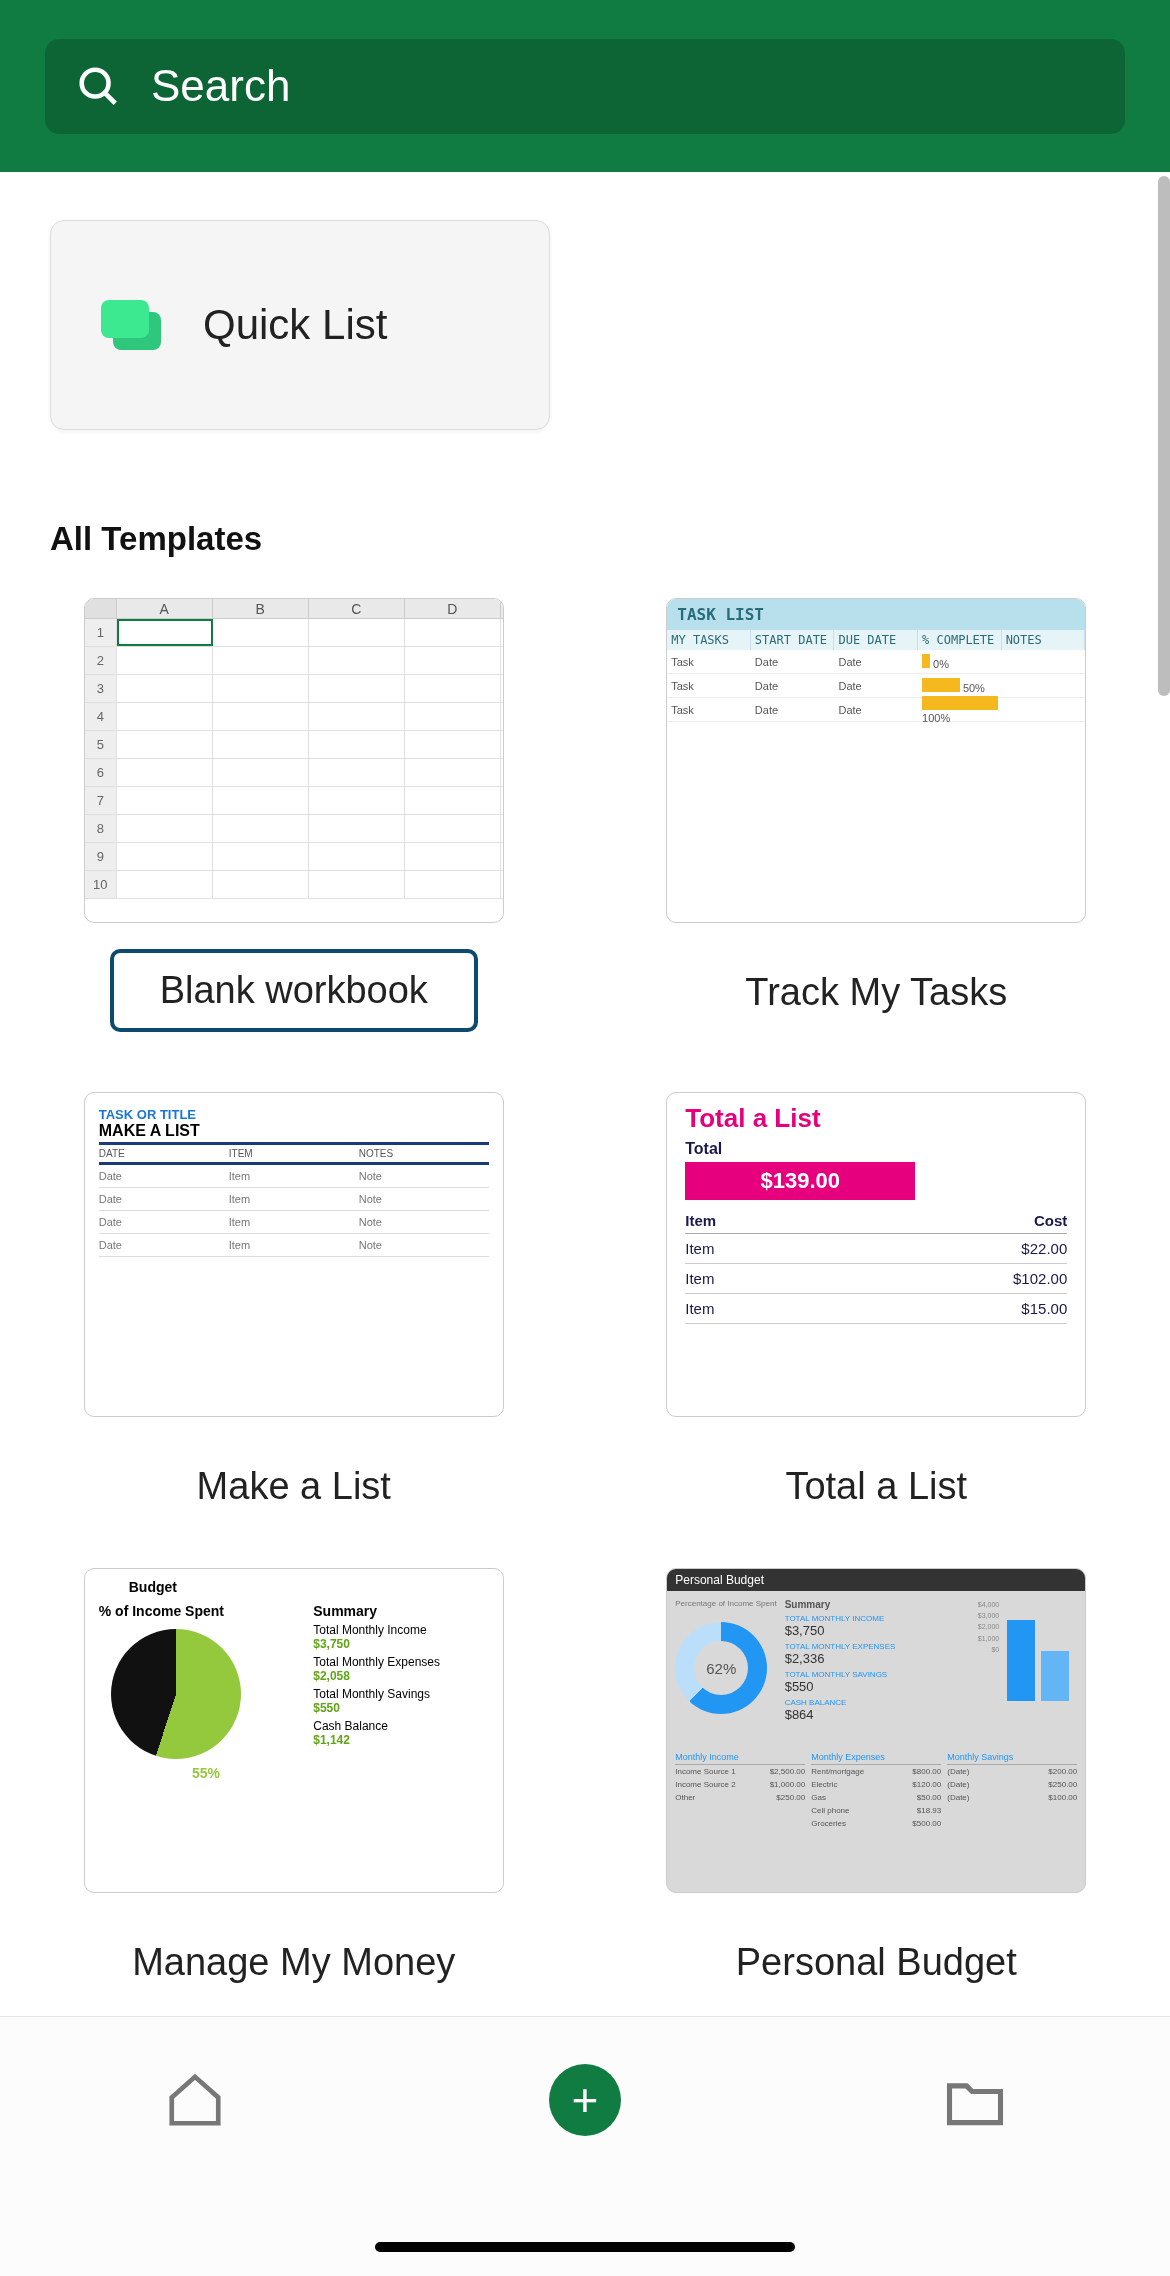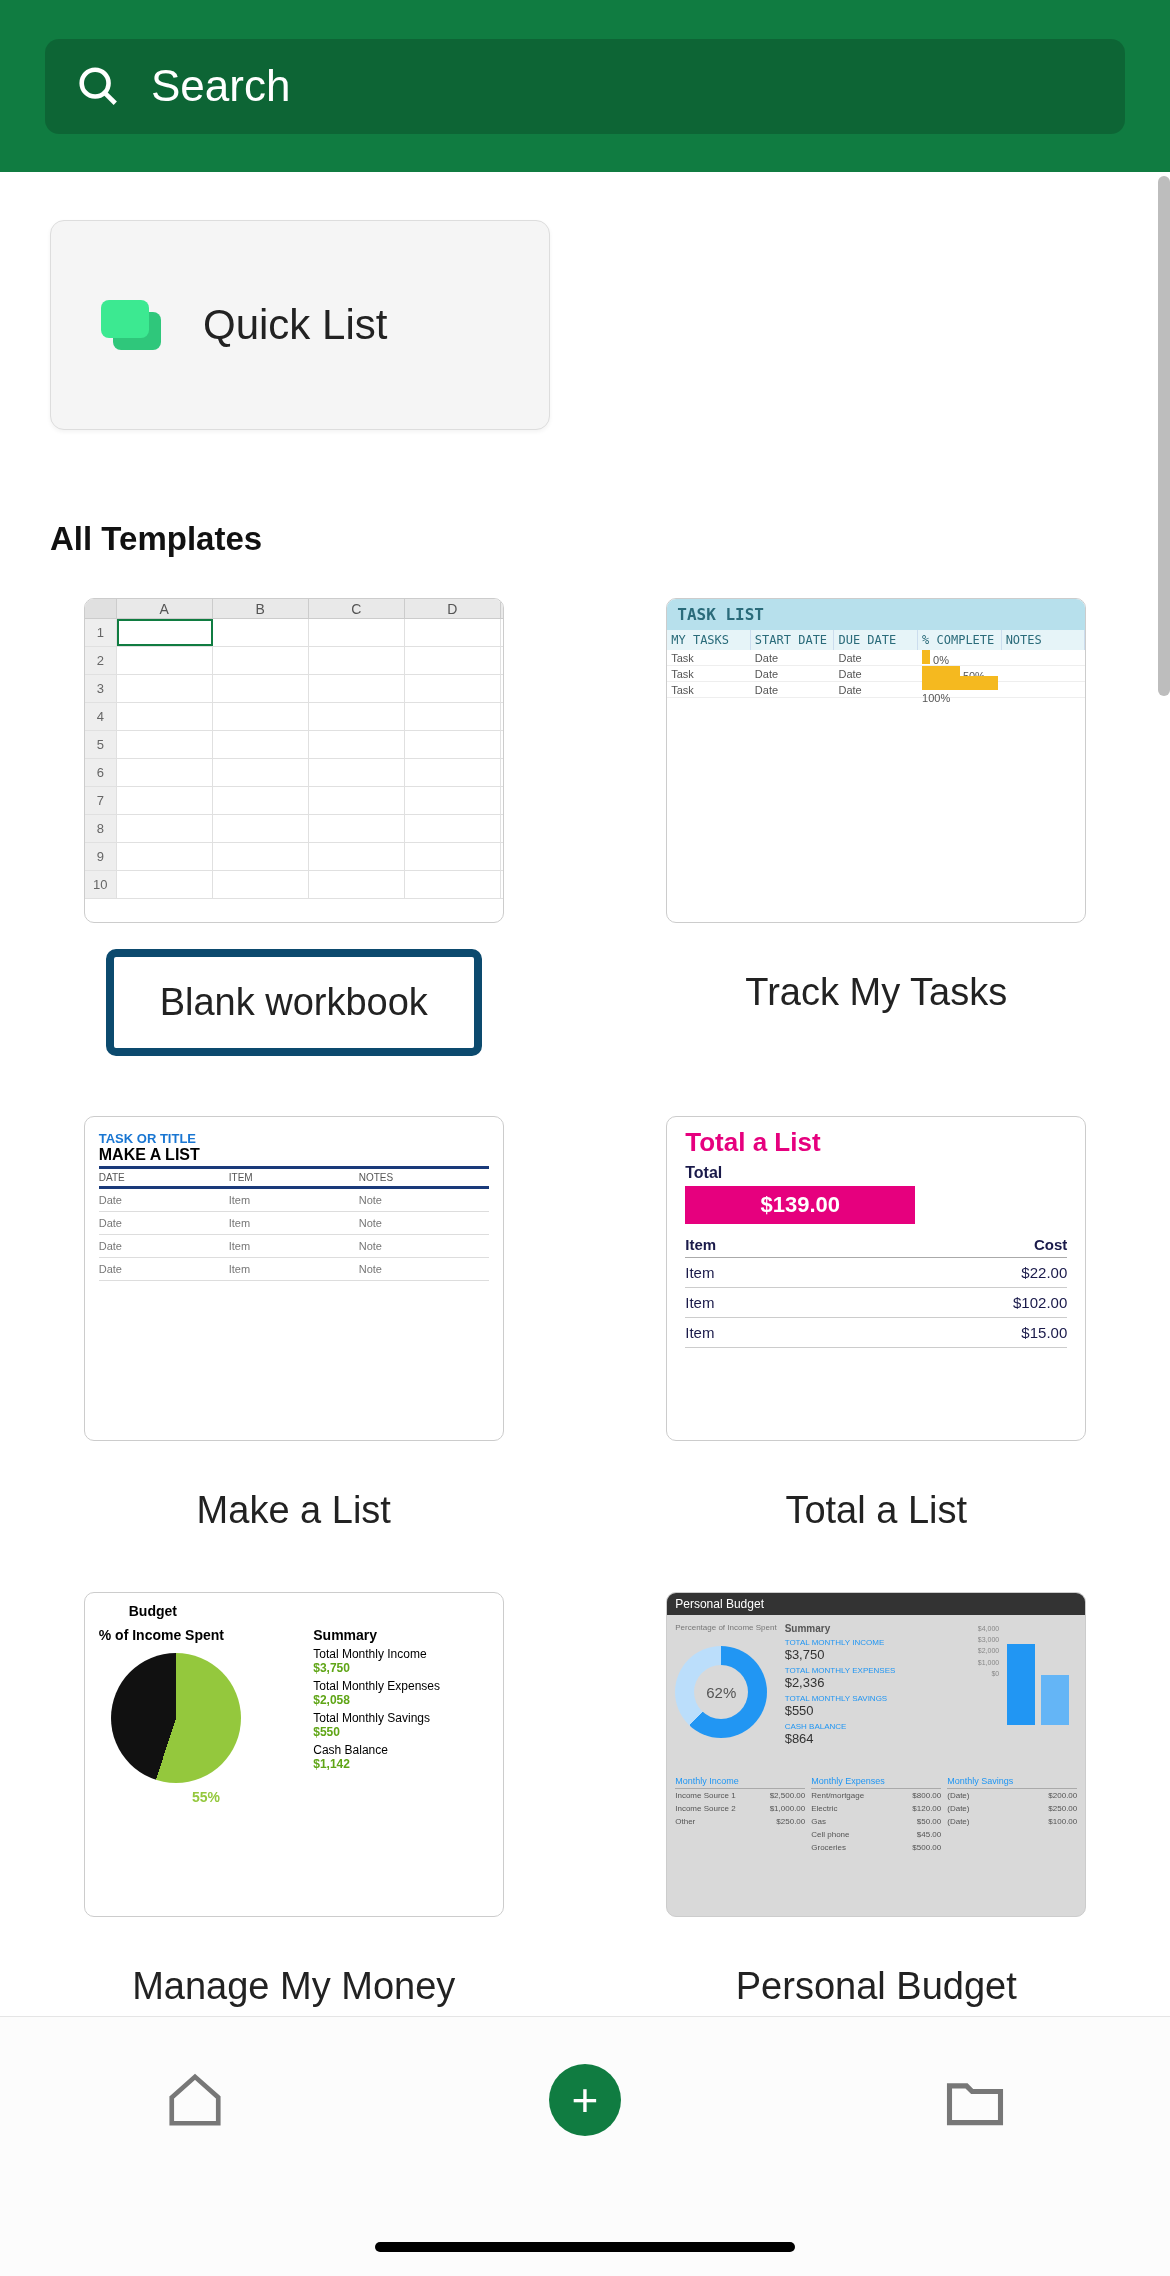--- a/index.html
+++ b/index.html
@@ -104,41 +104,41 @@
     overflow: hidden;
     position: relative;
   }
   .template-label {
     margin-top: 48px;
     font-size: 38px;
     color: #222;
     text-align: center;
   }
   .template-label.highlighted {
-    border: 8px solid #0c4a6e;
+    border: 4px solid #0c4a6e;
     border-radius: 10px;
-    padding: 24px 46px;
+    padding: 16px 46px;
     margin-top: 26px;
   }
 
   
   .blankwb { font-size: 10px; }
   .blankwb .hdr-row { display:flex; height:20px; background:#e9e9e9; border-bottom:1px solid #ccc; }
   .blankwb .hdr-row div { flex: 0 0 96px; border-right:1px solid #ccc; text-align:center; line-height:20px; color:#555; font-size:14px;}
   .blankwb .hdr-row div:first-child { flex: 0 0 32px; background:#e0e0e0; }
   .blankwb .row { display:flex; height:28px; border-bottom:1px solid #e0e0e0; }
   .blankwb .row div { flex: 0 0 96px; border-right:1px solid #e0e0e0; }
   .blankwb .row div:first-child { flex: 0 0 32px; background:#eee; text-align:center; font-size:13px; color:#666; line-height:28px; }
   .blankwb .row div.selected { border:2px solid #107c41; }
 
   
   .tasks .title { background:#b7e0ec; padding:6px 10px; font-family:monospace; font-size:16px; font-weight:bold; color:#2a6b7a; }
   .tasks .cols { display:flex; background:#e6f4f8; font-size:12px; color:#2a6b7a; font-family:monospace; }
   .tasks .cols span { flex:1; padding:3px 4px; border-right:1px solid #cde; }
-  .tasks .trow { display:flex; font-size:11px; border-bottom:1px solid #eee; height:16px; align-items:center; }
+  .tasks .trow { display:flex; font-size:11px; border-bottom:1px solid #eee; height:24px; align-items:center; }
   .tasks .trow span { flex:1; padding:0 4px; color:#555; }
   .tasks .fill { height:14px; background:#f5b91f; display:inline-block; }
 
   
   .makelist { padding:14px; font-size:12px; }
   .makelist .tlabel { color:#1976d2; font-weight:600; font-size:13px; }
   .makelist .title { font-weight:800; font-size:16px; border-bottom:3px solid #1a3a7a; padding-bottom:2px; }
   .makelist .cols { display:flex; font-size:10px; color:#555; border-bottom:3px solid #1a3a7a; padding:3px 0; }
   .makelist .cols span { flex:1; }
   .makelist .lrow { display:flex; font-size:11px; color:#777; padding:5px 0; border-bottom:1px solid #ddd; }
@@ -532,21 +532,21 @@
               <div class="trow">
                 <span>Electric</span>
                 <span>$120.00</span>
               </div>
               <div class="trow">
                 <span>Gas</span>
                 <span>$50.00</span>
               </div>
               <div class="trow">
                 <span>Cell phone</span>
-                <span>$45.00</span>
+                <span>$18.93</span>
               </div>
               <div class="trow">
                 <span>Groceries</span>
                 <span>$500.00</span>
               </div>
             </div>
             <div class="tcol">
               <div class="th">Monthly Savings</div>
               <div class="trow">
                 <span>(Date)</span>

